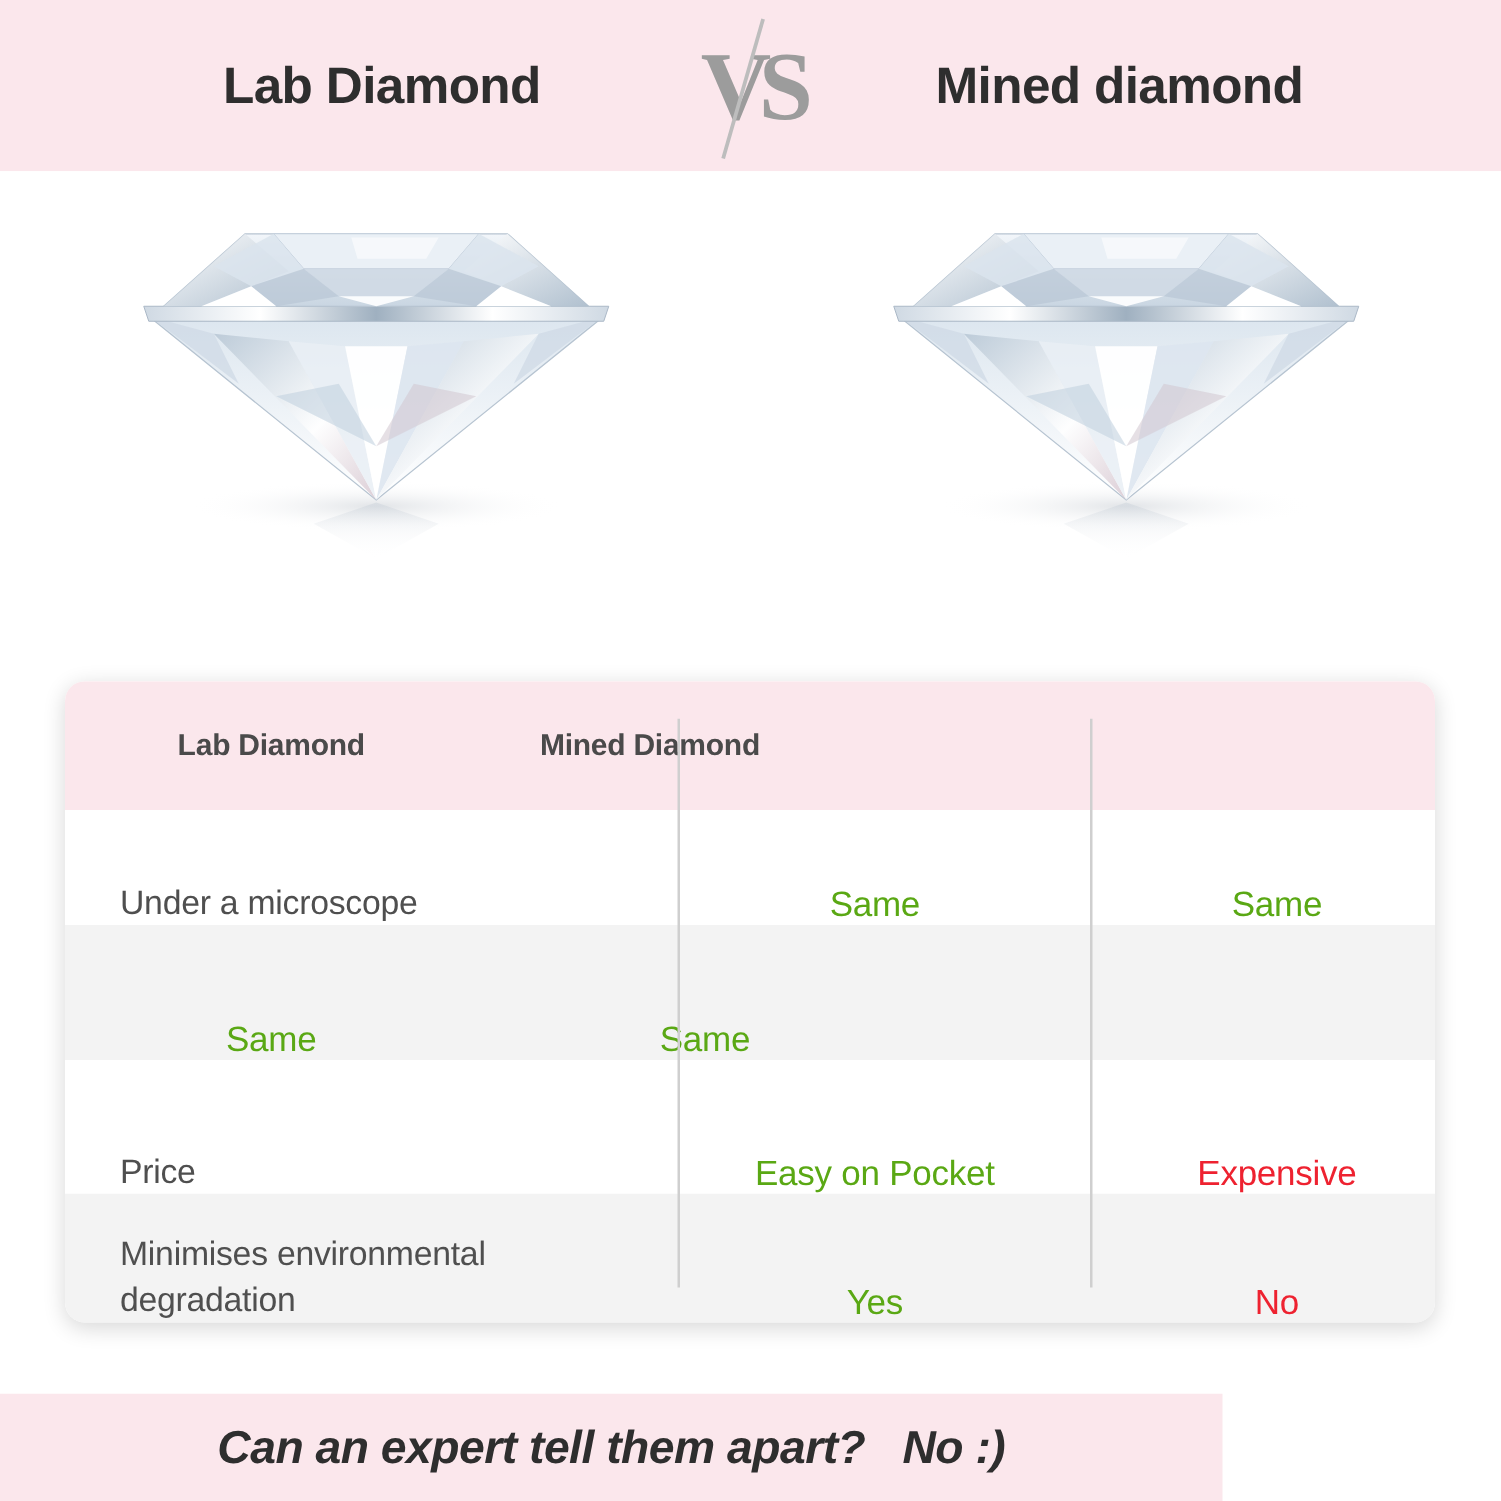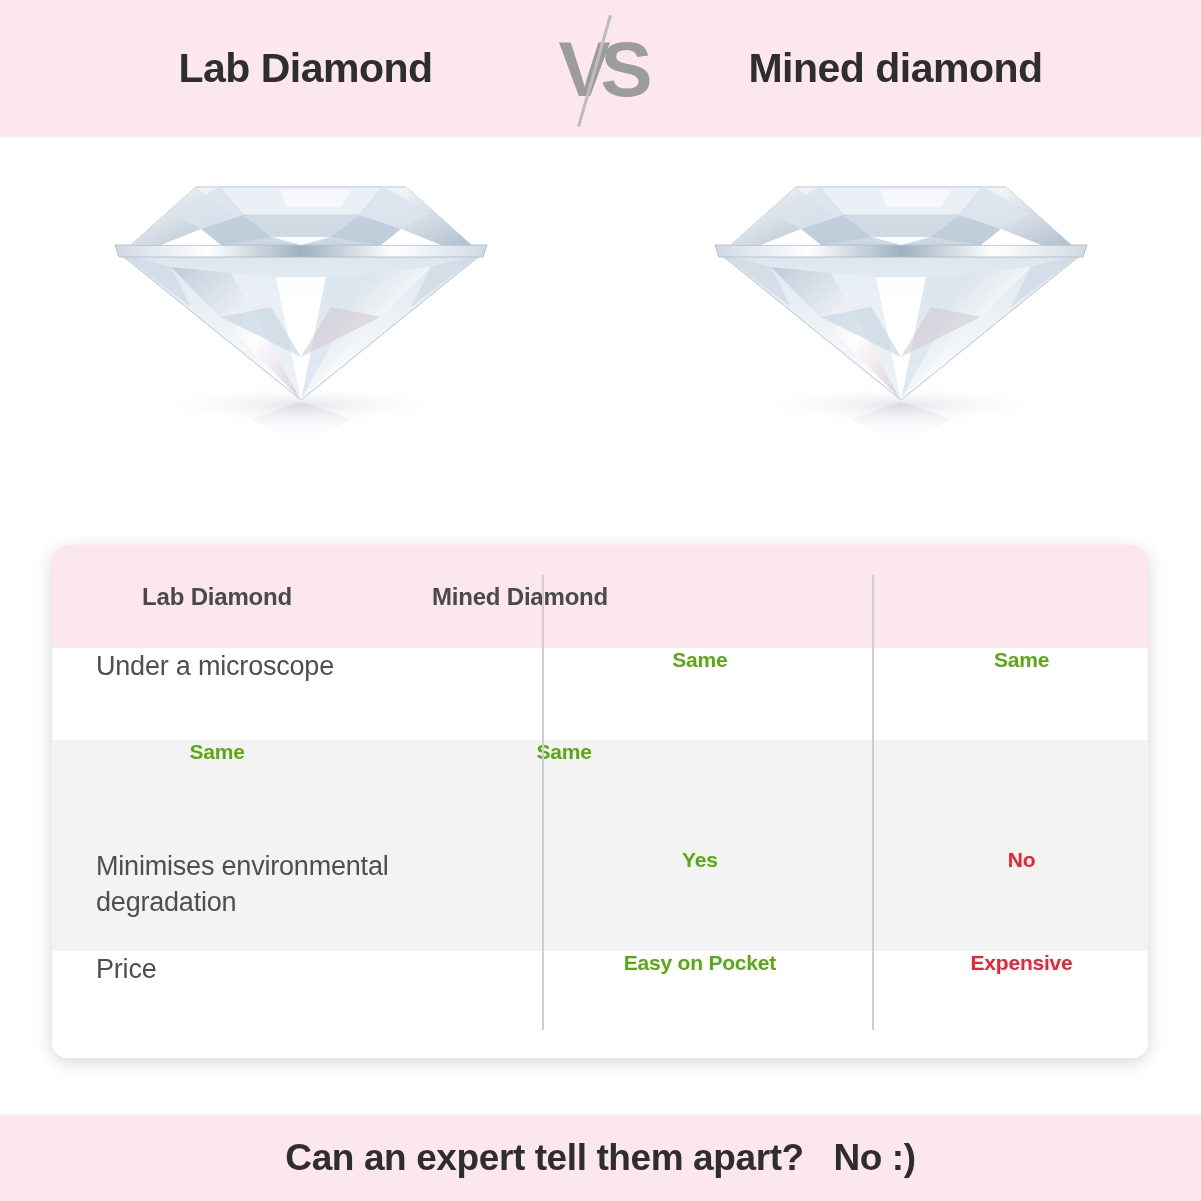--- a/index.html
+++ b/index.html
@@ -27,21 +27,21 @@
   }
   .hdr-left{ width:470px; text-align:center; }
   .hdr-right{ width:470px; text-align:center; }
   .vs-wrap{
     width:120px; height:120px; position:relative;
     display:flex; align-items:center; justify-content:center;
   }
   .vs-text{
     font-size:78px; font-weight:bold; color:#9c9c9c;
     letter-spacing:-10px; line-height:1;
-    font-family:Liberation Sans, sans-serif;
+    font-family:Liberation Serif, serif;
   }
   .vs-slash{
     position:absolute; left:52px; top:4px;
     width:3px; height:116px; background:#bdbdbd;
     transform:rotate(16deg); transform-origin:center;
   }
 
   
   .diamond-area{
     position:absolute; left:0; top:137px; width:1201px; height:400px;
@@ -67,44 +67,44 @@
     display:flex; align-items:center;
   }
   .c1{ width:490px; padding-left:44px; }
   .c2{ width:330px; text-align:center; }
   .c3{ width:276px; text-align:center; }
 
   .th-main{ font-size:34px; font-weight:bold; color:#3d3d3d; letter-spacing:-0.3px; }
   .th-sub{ font-size:24px; font-weight:bold; color:#4a4a4a; letter-spacing:-0.2px; }
 
   .t-row{
-    height:auto; display:flex; align-items:flex-start;gap:44px;
+    height:auto; display:flex; align-items:flex-end;gap:44px;
   }
   .t-row.r1{ height:92px; background:#ffffff; }
   .t-row.r2{ height:108px; background:#f3f3f3; }
   .t-row.r3{ height:107px; background:#ffffff; }
   .t-row.r4{ height:103px; background:#f3f3f3; }
 
   .cell-label{ font-size:27px; color:#4f4f4f; line-height:1.35; letter-spacing:-0.2px; }
-  .cell-val{ font-size:21px; font-weight:bold; letter-spacing:-0.2px; }
+  .cell-val{ font-size:28px; font-weight:normal; letter-spacing:-0.2px; }
   .val-good{ color:#5aa814; }
   .val-bad{ color:#ee2230; }
 
   
   .vdiv{
     position:absolute; width:2px; background:#cfcfcf;
     top:30px; height:455px;
   }
   .vdiv.v1{ left:490px; }
   .vdiv.v2{ left:820px; }
 
   
   .footer-band{
-    position:absolute; left:0; bottom:0; width:1201px; height:86px;
-    background:#fbe7ec; display:flex; align-items:center; justify-content:center;
+    position:absolute; left:0; bottom:0; width:978px; height:86px;
+    background:#fbe7ec; display:flex; align-items:center; justify-content:center;font-style:italic;
   }
   .footer-text{
     font-size:37px; font-weight:bold; color:#2e2e2e; letter-spacing:-0.4px;
     white-space:pre;
   }
 </style>
 </head>
 <body>
 
 <div class="header-band">
@@ -241,31 +241,31 @@
     <div class="c1"><span class="cell-label">Under a microscope</span></div>
     <div class="c2"><span class="cell-val val-good">Same</span></div>
     <div class="c3"><span class="cell-val val-good">Same</span></div>
   </div>
 
   <div class="t-row r2">
     <div class="c2"><span class="cell-val val-good">Same</span></div>
     <div class="c3"><span class="cell-val val-good">Same</span></div>
   </div>
 
+  <div class="t-row r3">
+    <div class="c1"><span class="cell-label">Price</span></div>
+    <div class="c2"><span class="cell-val val-good">Easy on Pocket</span></div>
+    <div class="c3"><span class="cell-val val-bad">Expensive</span></div>
+  </div>
+
   <div class="t-row r4">
     <div class="c1"><span class="cell-label">Minimises environmental degradation</span></div>
     <div class="c2"><span class="cell-val val-good">Yes</span></div>
     <div class="c3"><span class="cell-val val-bad">No</span></div>
   </div>
 
-  <div class="t-row r3">
-    <div class="c1"><span class="cell-label">Price</span></div>
-    <div class="c2"><span class="cell-val val-good">Easy on Pocket</span></div>
-    <div class="c3"><span class="cell-val val-bad">Expensive</span></div>
-  </div>
-
   <div class="vdiv v1"></div>
   <div class="vdiv v2"></div>
 </div>
 
 <div class="footer-band">
   <span class="footer-text">Can an expert tell them apart?   No :)</span>
 </div>
 
 </body></html>

